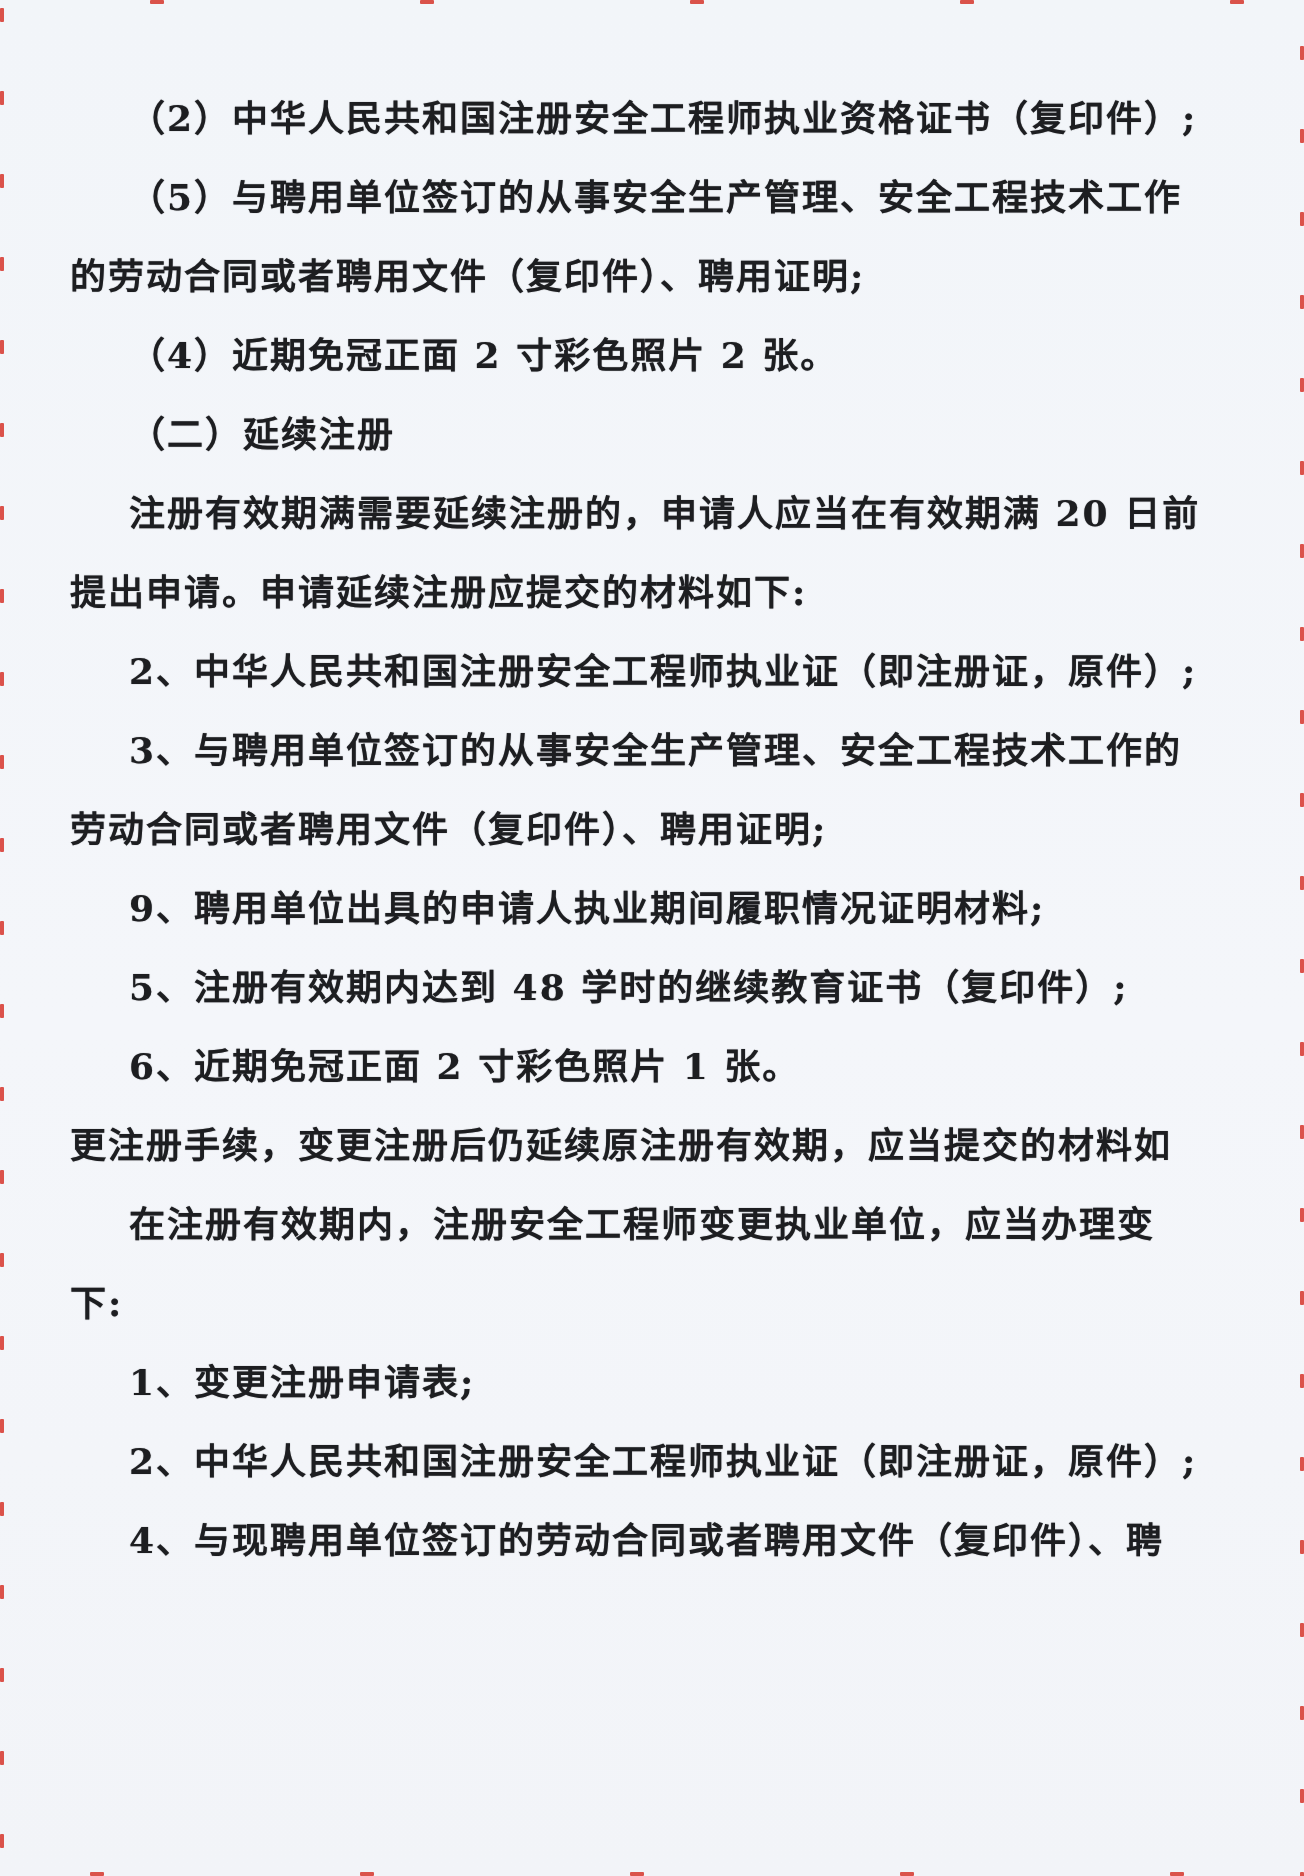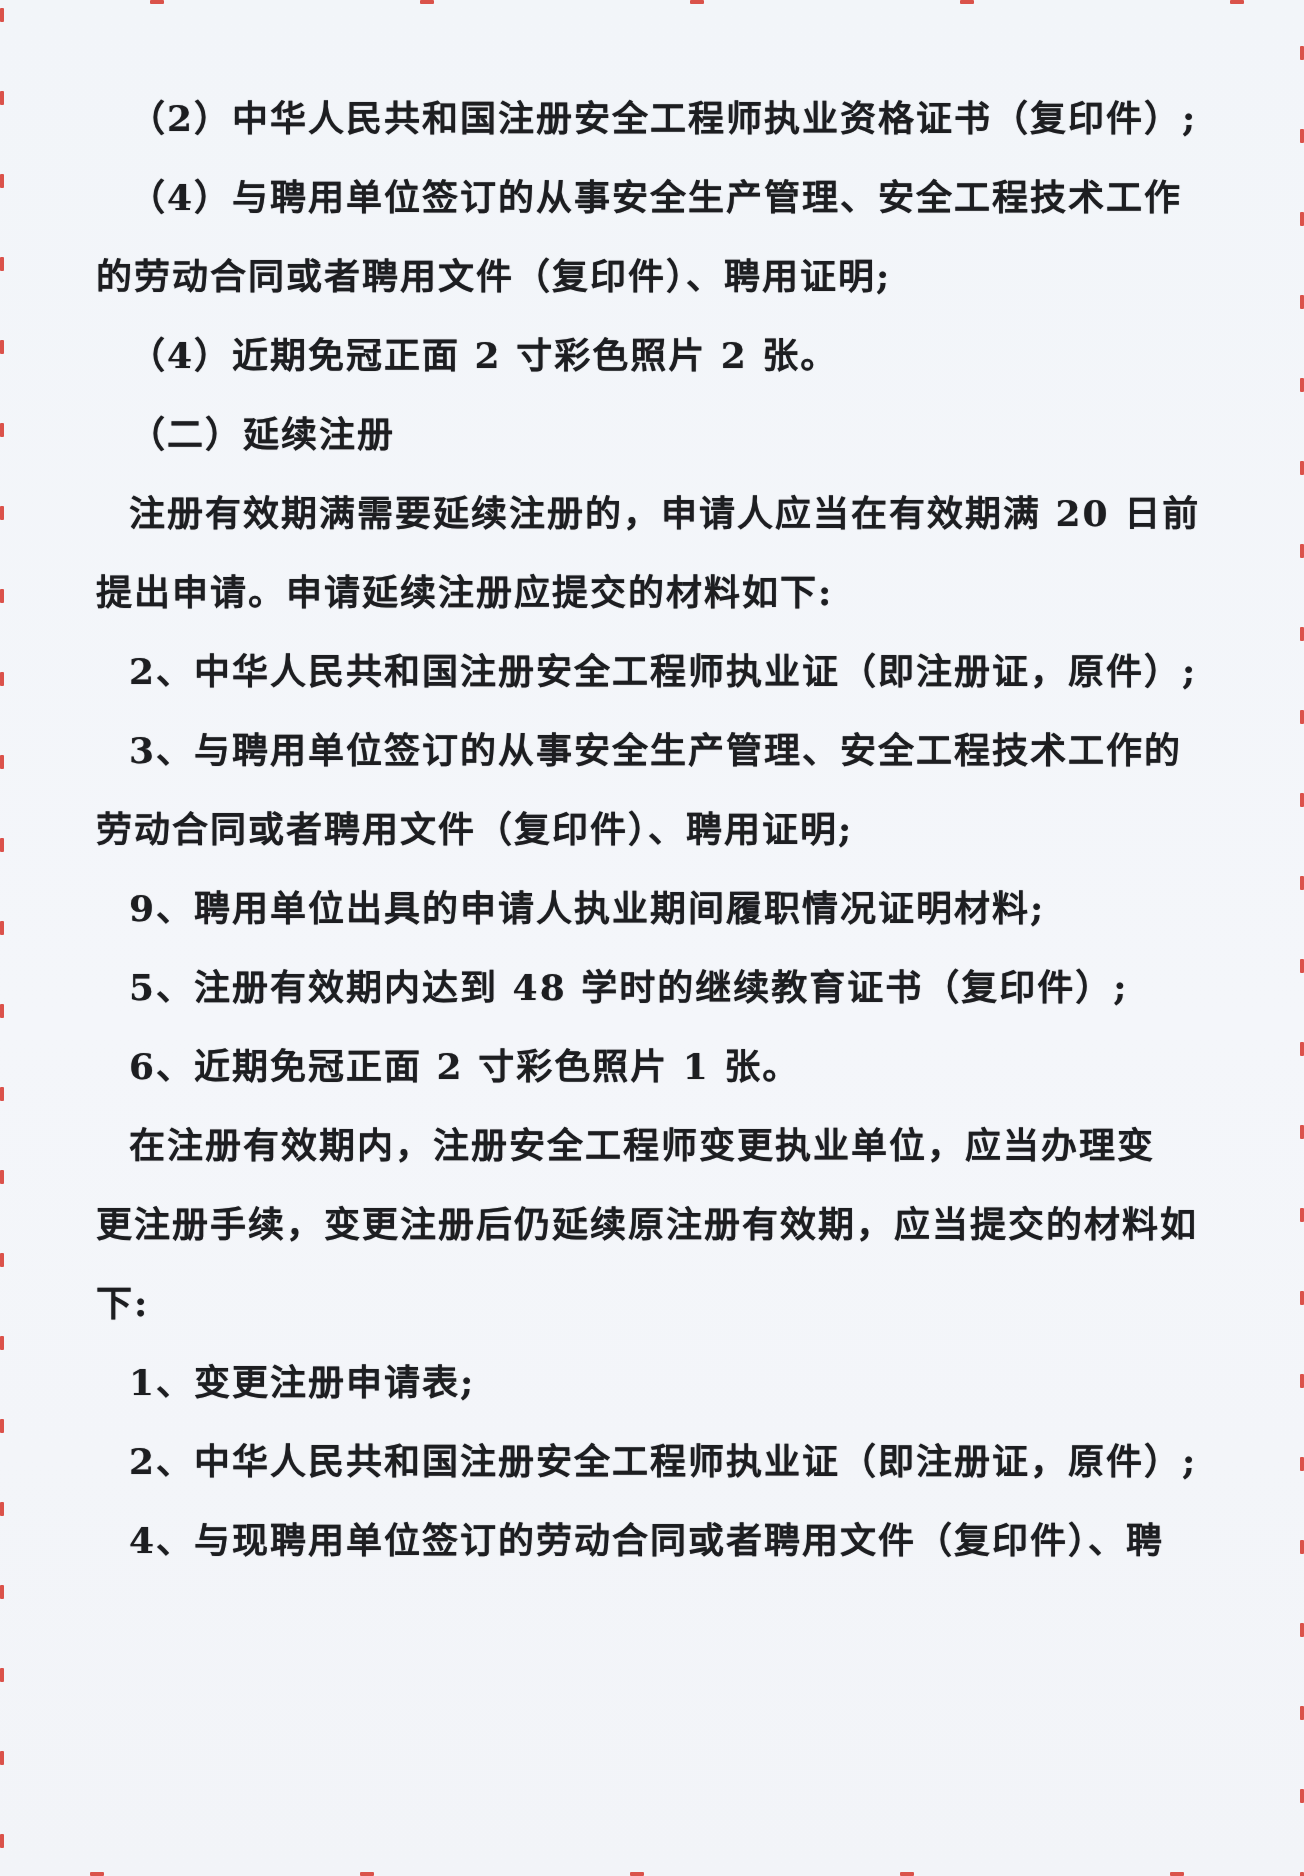--- a/index.html
+++ b/index.html
@@ -22,21 +22,21 @@
     left: 0;
     width: 100%;
     color: #1d1e21;
     font-size: 36px;
     font-weight: 600;
     letter-spacing: 2px;
   }
   .line {
     height: 79px;
     line-height: 79px;
-    padding-left: 96px;
+    padding-left: 70px;
     white-space: nowrap;
     text-shadow: 0 0 1px rgba(25, 25, 30, 0.55);
   }
   .line.indent {
     padding-left: 129px;
   }
   .edge-tick {
     position: absolute;
     background: #d6352b;
     opacity: 0.85;
@@ -44,34 +44,34 @@
   }
   .edge-tick.v { width: 4px; height: 14px; }
   .edge-tick.h { width: 14px; height: 4px; }
 </style>
 </head>
 <body>
 
 <div class="page">
   <div class="doc">
     <div class="line indent">（2）中华人民共和国注册安全工程师执业资格证书（复印件）;</div>
-    <div class="line indent">（4）与聘用单位签订的从事安全生产管理、安全工程技术工作</div>
+    <div class="line indent">（5）与聘用单位签订的从事安全生产管理、安全工程技术工作</div>
     <div class="line">的劳动合同或者聘用文件（复印件）、聘用证明;</div>
     <div class="line indent">（4）近期免冠正面 2 寸彩色照片 2 张。</div>
     <div class="line indent">（二）延续注册</div>
     <div class="line indent">注册有效期满需要延续注册的，申请人应当在有效期满 20 日前</div>
     <div class="line">提出申请。申请延续注册应提交的材料如下:</div>
     <div class="line indent">2、中华人民共和国注册安全工程师执业证（即注册证，原件）;</div>
     <div class="line indent">3、与聘用单位签订的从事安全生产管理、安全工程技术工作的</div>
     <div class="line">劳动合同或者聘用文件（复印件）、聘用证明;</div>
     <div class="line indent">9、聘用单位出具的申请人执业期间履职情况证明材料;</div>
     <div class="line indent">5、注册有效期内达到 48 学时的继续教育证书（复印件）;</div>
     <div class="line indent">6、近期免冠正面 2 寸彩色照片 1 张。</div>
+    <div class="line">更注册手续，变更注册后仍延续原注册有效期，应当提交的材料如</div>
     <div class="line indent">在注册有效期内，注册安全工程师变更执业单位，应当办理变</div>
-    <div class="line">更注册手续，变更注册后仍延续原注册有效期，应当提交的材料如</div>
     <div class="line">下:</div>
     <div class="line indent">1、变更注册申请表;</div>
     <div class="line indent">2、中华人民共和国注册安全工程师执业证（即注册证，原件）;</div>
     <div class="line indent">4、与现聘用单位签订的劳动合同或者聘用文件（复印件）、聘</div>
   </div>
   <div id="artifacts">
       <span class="edge-tick v" style="left: 0px; top: 8px;"></span>
       <span class="edge-tick v" style="left: 1300px; top: 46px;"></span>
       <span class="edge-tick v" style="left: 0px; top: 91px;"></span>
       <span class="edge-tick v" style="left: 1300px; top: 129px;"></span>

